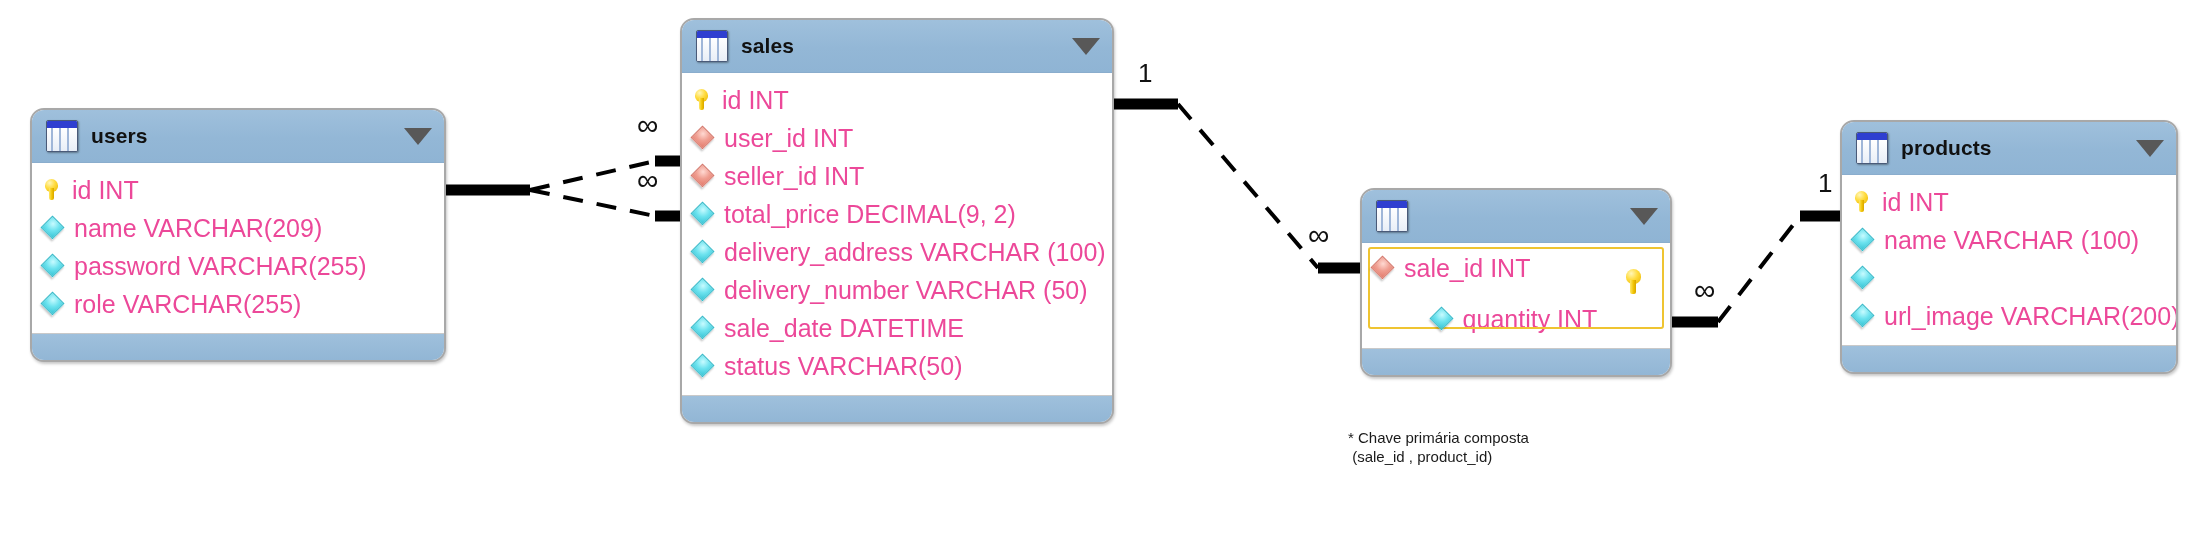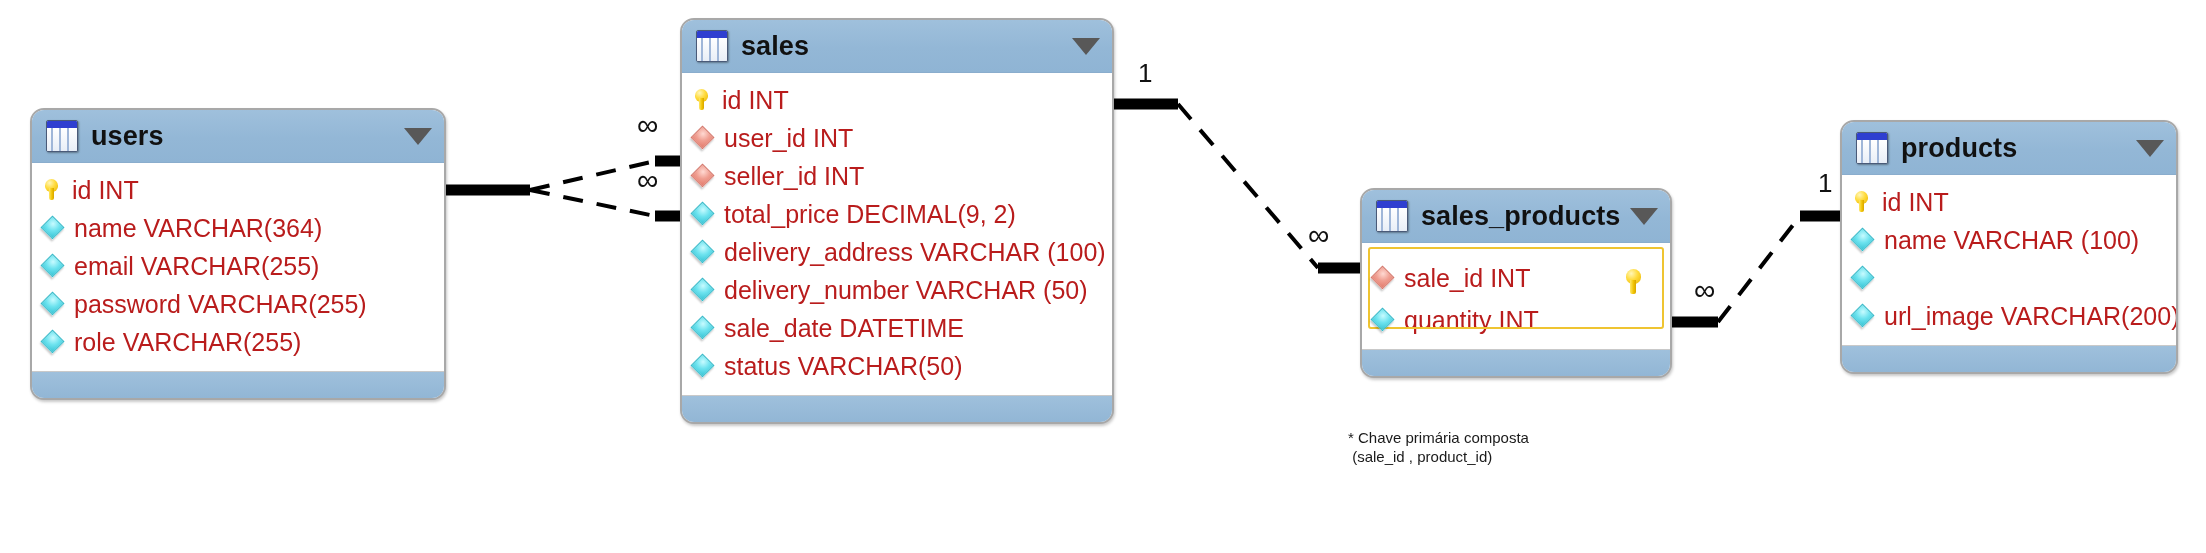--- a/index.html
+++ b/index.html
@@ -31,21 +31,21 @@
   .tb-header {
     position: relative;
     height: 52px;
     background: linear-gradient(180deg,#9fc0dc 0%, #93b7d6 55%, #8fb4d4 100%);
     border-bottom: 1px solid #8aadcd;
     display: flex;
     align-items: center;
     padding: 0 12px 0 14px;
   }
   .tb-title {
-    font-size: 27px;
+    font-size: 21px;
     font-weight: bold;
     color: #111111;
     letter-spacing: 0.1px;
     margin-left: 13px;
     white-space: nowrap;
   }
   .tb-caret {
     margin-left: auto;
     width: 0; height: 0;
     border-left: 14px solid transparent;
@@ -96,21 +96,21 @@
   
   .col-row {
     display: flex;
     align-items: center;
     height: 38px;
     padding: 0 14px 0 10px;
     white-space: nowrap;
   }
   .col-label {
     font-size: 25px;
-    color: #b91c1c;
+    color: #ec4899;
     margin-left: 10px;
   }
 
   
   .mk {
     flex: 0 0 auto;
     width: 22px; height: 22px;
     position: relative;
   }
   .mk-diamond::before {
@@ -255,25 +255,21 @@
       <span class="tb-title">users</span>
       <span class="tb-caret"></span>
     </div>
     <div class="tb-body">
       <div class="col-row">
         <span class="mk mk-key"></span>
         <span class="col-label">id INT</span>
       </div>
       <div class="col-row">
         <span class="mk mk-diamond"></span>
-        <span class="col-label">name VARCHAR(364)</span>
-      </div>
-      <div class="col-row">
-        <span class="mk mk-diamond"></span>
-        <span class="col-label">email VARCHAR(255)</span>
+        <span class="col-label">name VARCHAR(209)</span>
       </div>
       <div class="col-row">
         <span class="mk mk-diamond"></span>
         <span class="col-label">password VARCHAR(255)</span>
       </div>
       <div class="col-row">
         <span class="mk mk-diamond"></span>
         <span class="col-label">role VARCHAR(255)</span>
       </div>
     </div>
@@ -319,31 +315,30 @@
         <span class="mk mk-diamond"></span>
         <span class="col-label">status VARCHAR(50)</span>
       </div>
     </div>
     <div class="tb-footer"></div>
   </div>
 
   <div class="table-box" style="left:1360px; top:188px; width:312px;">
     <div class="tb-header">
       <span class="tbl-icon"></span>
-      <span class="tb-title">sales_products</span>
       <span class="tb-caret"></span>
     </div>
-    <div class="tb-body" style="position:relative; padding-top:16px;">
+    <div class="tb-body" style="position:relative; padding-top:6px;">
       <div class="pk-box" style="left:6px; top:4px; right:6px; height:82px;"></div>
       <span class="pk-key-badge" style="right:26px; top:26px;"></span>
       <div class="col-row" style="position:relative; z-index:2;">
         <span class="mk mk-fk"></span>
         <span class="col-label">sale_id INT</span>
       </div>
-      <div class="col-row" style="margin-top:4px;">
+      <div class="col-row" style="margin-top:13px;justify-content:center;">
         <span class="mk mk-diamond"></span>
         <span class="col-label">quantity INT</span>
       </div>
     </div>
     <div class="tb-footer"></div>
   </div>
 
   <div class="note" style="left:1348px; top:428px;">* Chave primária composta
  (sale_id , product_id)</div>
 

